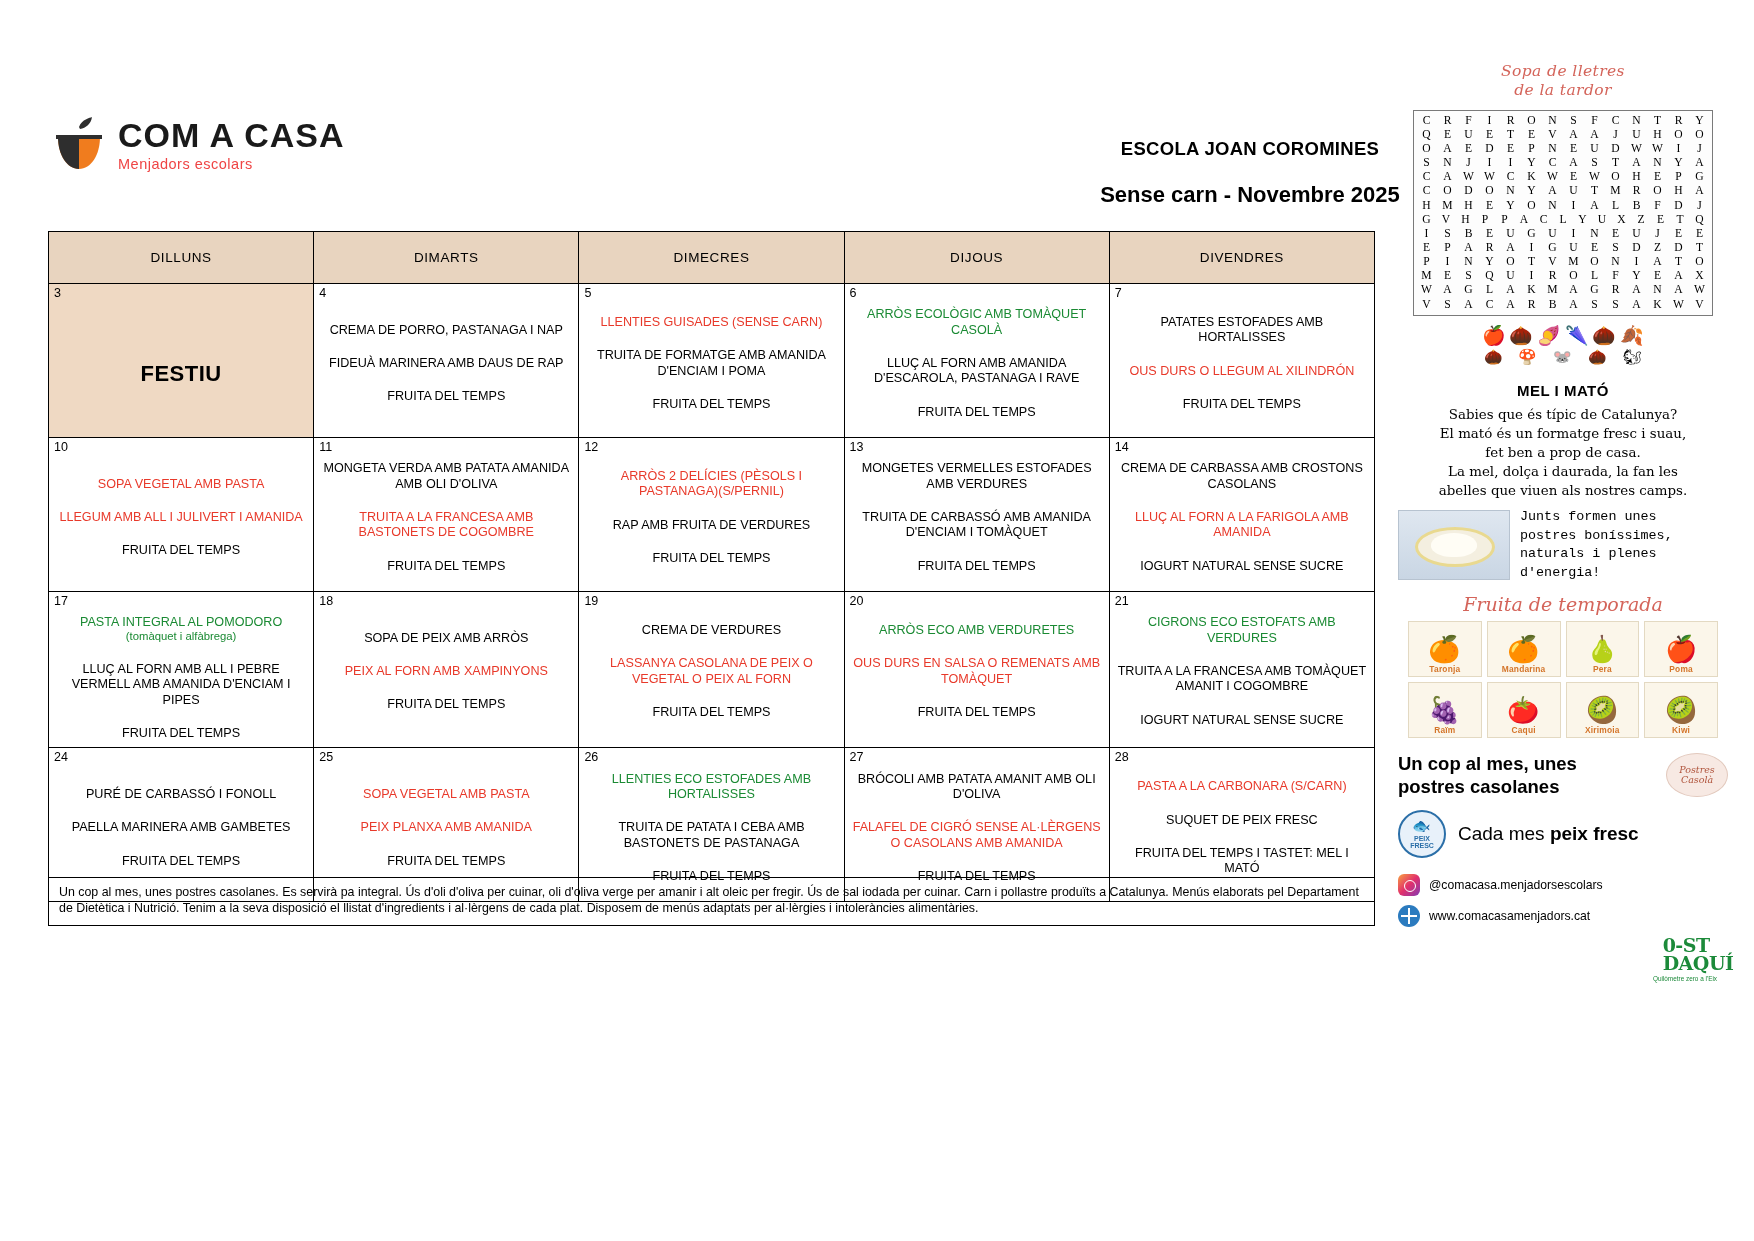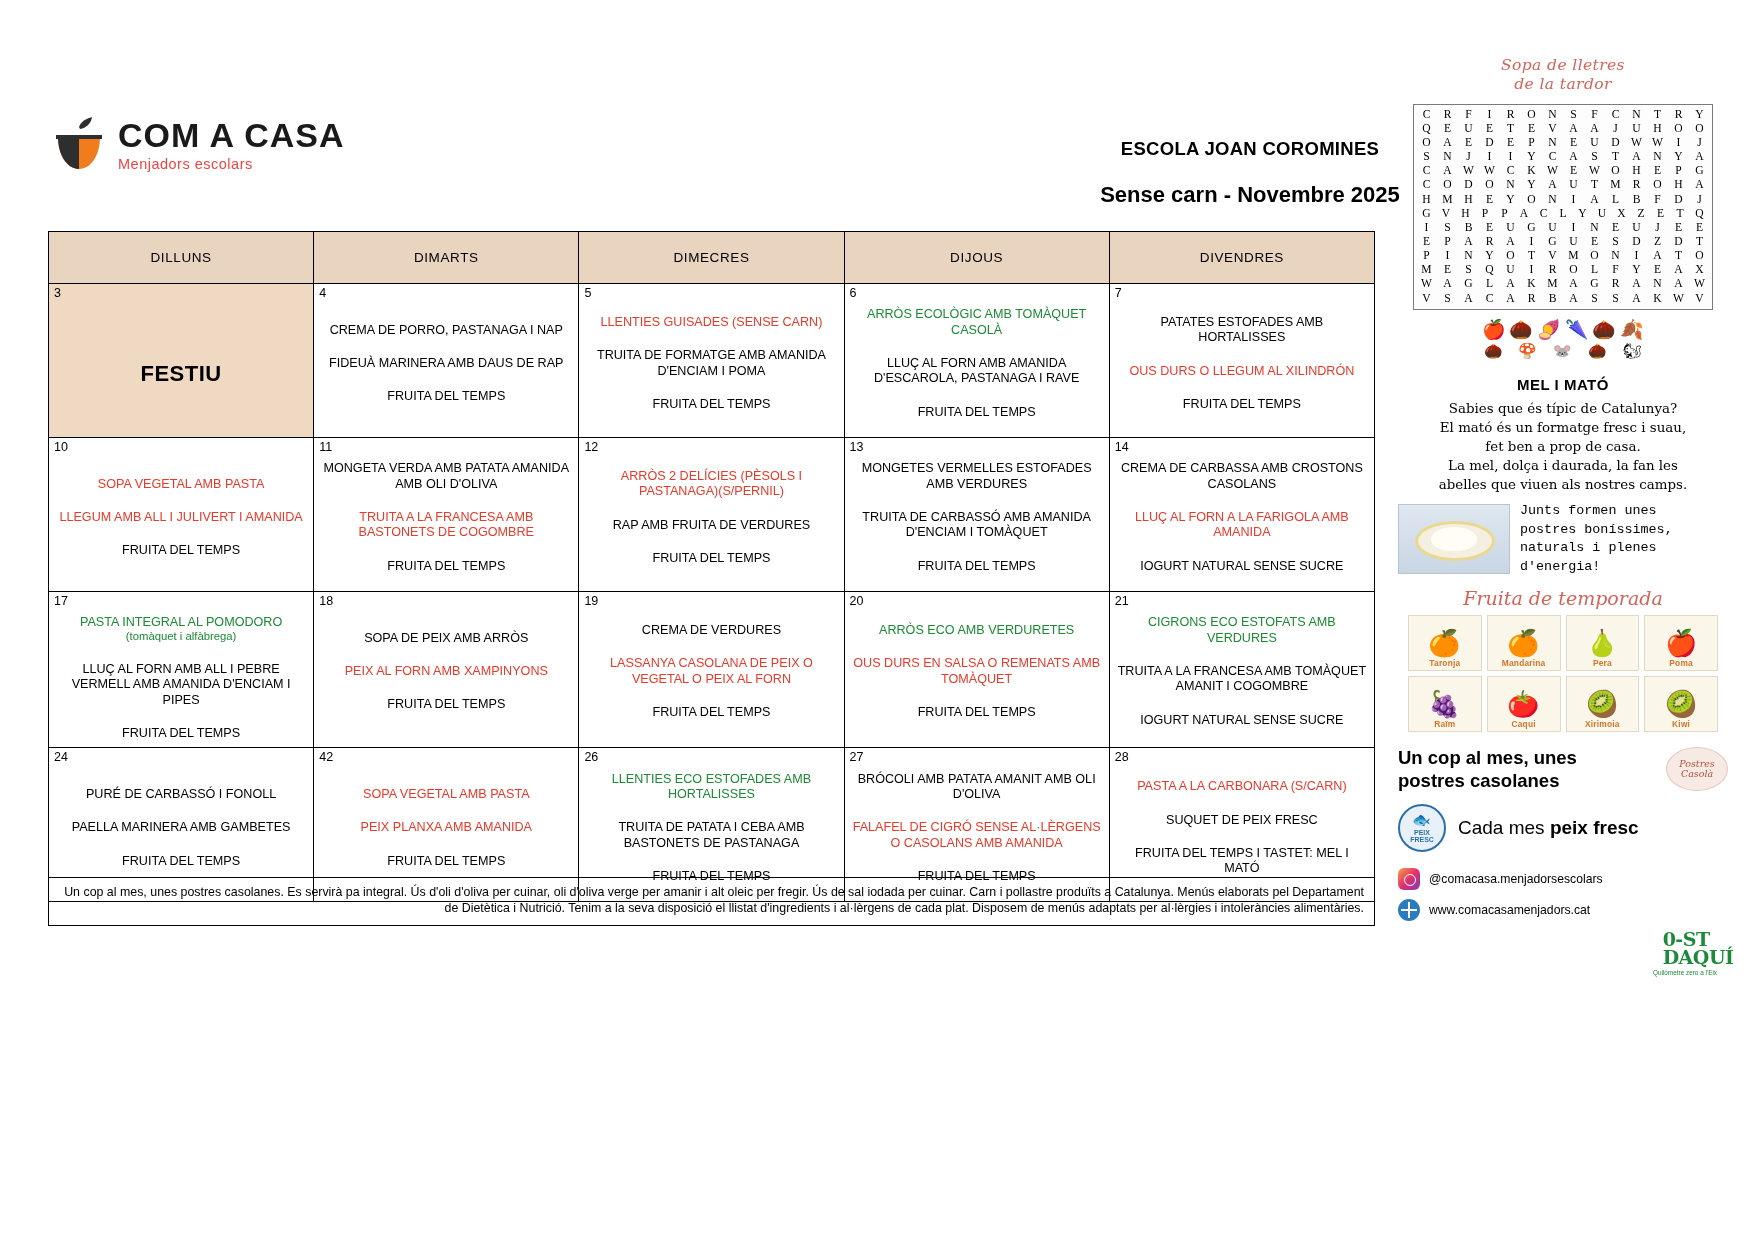--- a/index.html
+++ b/index.html
@@ -101,27 +101,27 @@
   }
 
   .footnote {
     position: absolute;
     left: 48px; top: 877px;
     width: 1327px;
     border: 1px solid #000;
     padding: 6px 10px 8px 10px;
     font-size: 12.4px;
     line-height: 1.32;
-    text-align: right;
+    text-align: left;
   }
 
   
   .right {
     position: absolute;
-    left: 1398px; top: 56px;
+    left: 1398px; top: 62px;
     width: 330px;
   }
 
   .ws-title {
     text-align: center;
     font-family: "DejaVu Serif", serif;
     font-style: italic;
     font-size: 15.5px;
     color: #d4645a;
     line-height: 1.25;
@@ -456,21 +456,21 @@
         <tr>
           <td>
             <div class="daynum">24</div>
             <div class="dishes">
               <div class="dish c-black">PURÉ DE CARBASSÓ I FONOLL</div>
               <div class="dish c-black">PAELLA MARINERA AMB GAMBETES</div>
               <div class="dish c-black">FRUITA DEL TEMPS</div>
             </div>
           </td>
           <td>
-            <div class="daynum">42</div>
+            <div class="daynum">25</div>
             <div class="dishes">
               <div class="dish c-red">SOPA VEGETAL AMB PASTA</div>
               <div class="dish c-red">PEIX PLANXA AMB AMANIDA</div>
               <div class="dish c-black">FRUITA DEL TEMPS</div>
             </div>
           </td>
           <td>
             <div class="daynum">26</div>
             <div class="dishes">
               <div class="dish c-green">LLENTIES ECO ESTOFADES AMB HORTALISSES</div>

